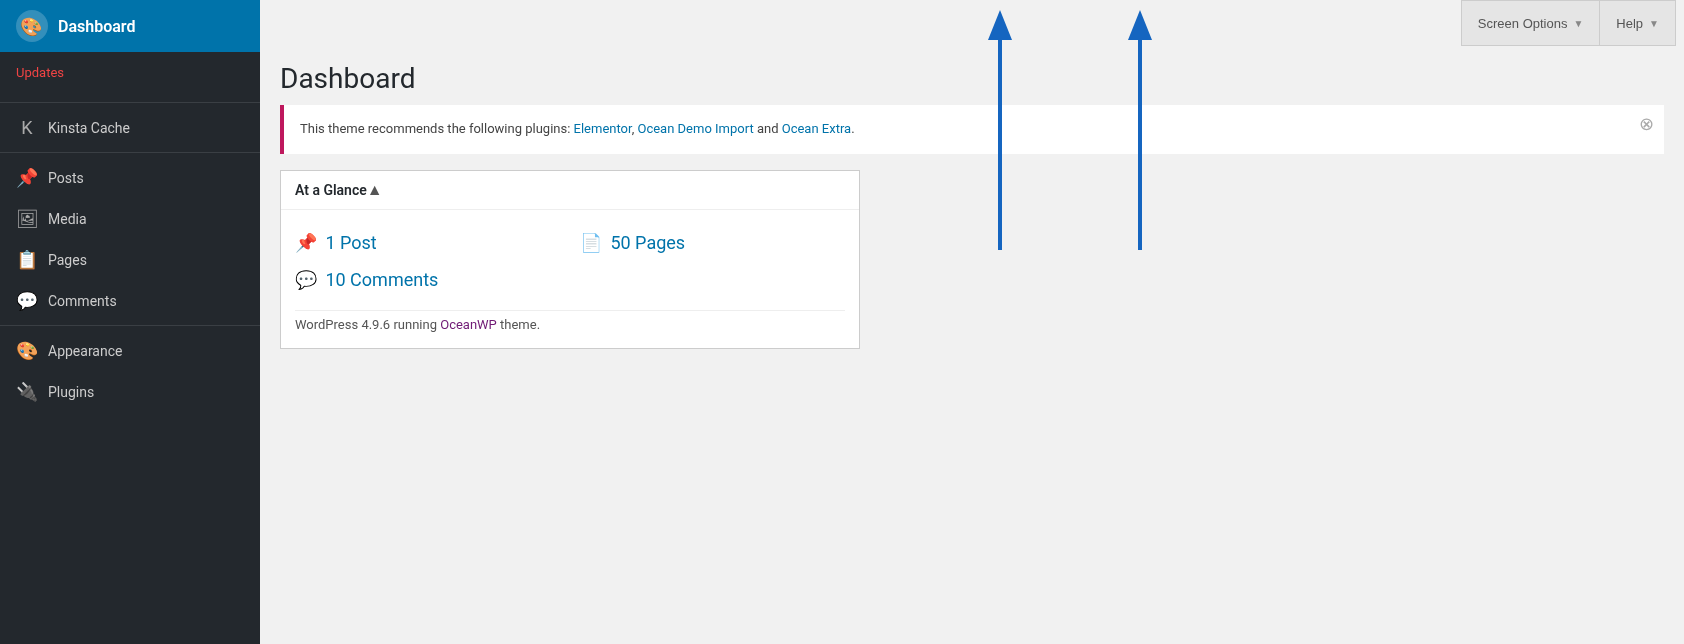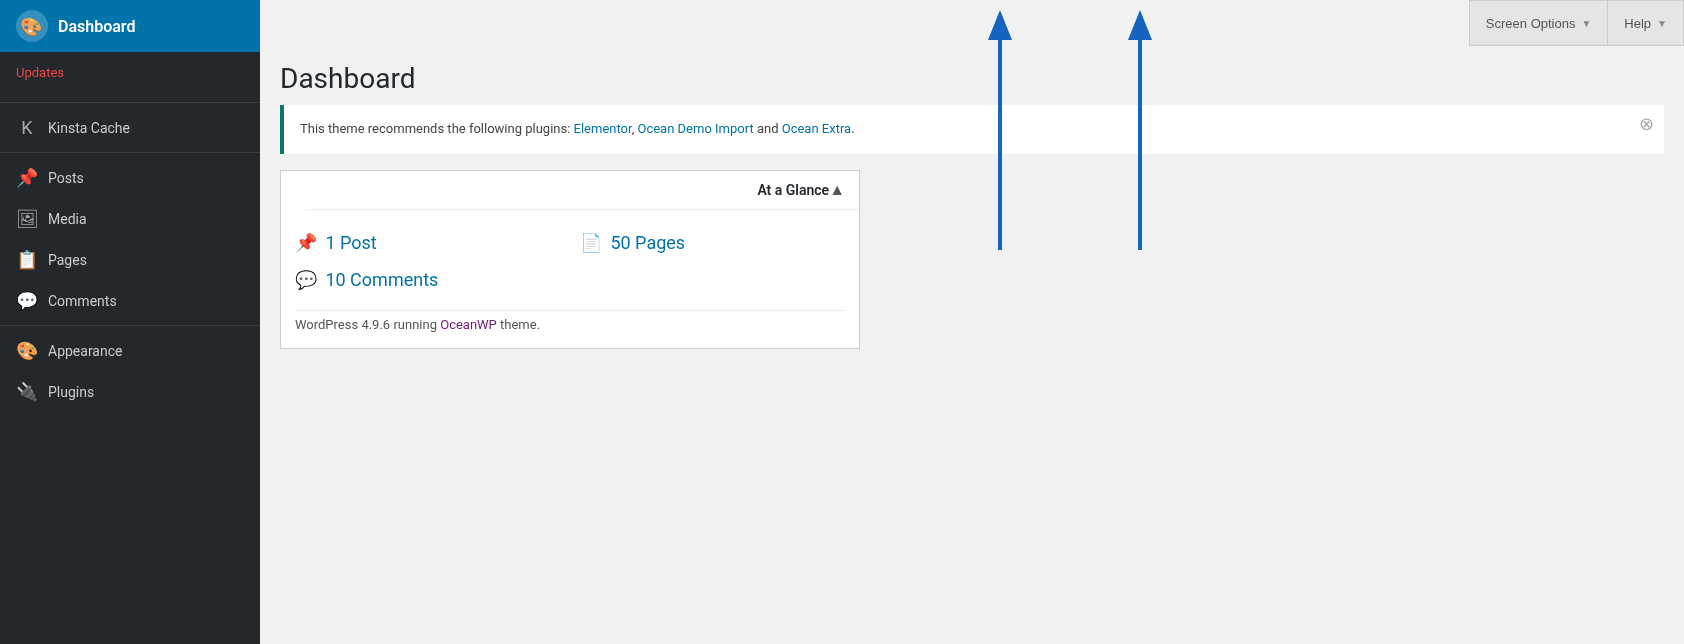--- a/index.html
+++ b/index.html
@@ -1,20 +1,20 @@
 <!DOCTYPE html>
 <html><head>
   <meta charset="utf-8">
   <style>
     * { margin: 0; padding: 0; box-sizing: border-box; }
     body { font-family: -apple-system, BlinkMacSystemFont, "Segoe UI", Roboto, sans-serif; display: flex; flex-direction: column; height: 644px; overflow: hidden; background: #f1f1f1; }
 
     
     .top-bar {
-      position: fixed; top: 0; right: 0; z-index: 100;
+      position: fixed; top: 0; right: 8px; z-index: 100;
       display: flex; align-items: center; gap: 0;
       background: #f1f1f1;
     }
     .top-bar-btn {
       display: flex; align-items: center; gap: 6px;
       padding: 8px 16px; font-size: 13px; color: #555;
       background: #e5e5e5; border: 1px solid #ccc; cursor: pointer;
       height: 46px;
     }
     .top-bar-btn:first-child { border-right: none; }
@@ -67,21 +67,21 @@
     .page-header {
       padding: 16px 20px 10px 20px;
     }
     .page-title {
       font-size: 28px; font-weight: 400; color: #23282d;
     }
 
     
     .notice-box {
       margin: 0 20px 16px 20px;
-      background: #fff; border-left: 4px solid #0f766e;
+      background: #fff; border-left: 4px solid #be185d;
       padding: 14px 40px 14px 16px; position: relative;
       font-size: 13px; color: #444; line-height: 1.6;
     }
     .notice-box a { color: #0073aa; text-decoration: none; }
     .notice-close {
       position: absolute; top: 10px; right: 10px;
       background: none; border: none; font-size: 18px; color: #aaa; cursor: pointer;
       line-height: 1;
     }
 
@@ -90,23 +90,23 @@
       margin: 0 20px; display: flex; flex-wrap: wrap; gap: 20px;
       position: relative;
     }
 
     
     .widget {
       background: #fff; border: 1px solid #ccc;
       min-width: 580px; max-width: 600px;
     }
     .widget-header {
-      display: flex; align-items: center; justify-content: flex-end;
+      display: flex; align-items: center; justify-content: flex-start;
       padding: 10px 14px; border-bottom: 1px solid #eee;
-      font-size: 14px; font-weight: 600; color: #23282d; margin-left: 24px;
+      font-size: 14px; font-weight: 600; color: #23282d;
     }
     .widget-toggle { background: none; border: none; cursor: pointer; font-size: 16px; color: #555; }
     .widget-body { padding: 16px 14px; }
 
     .stats-grid {
       display: grid; grid-template-columns: 1fr 1fr; gap: 4px 20px;
       margin-bottom: 14px;
     }
     .stat-item {
       display: flex; align-items: center; gap: 8px;

